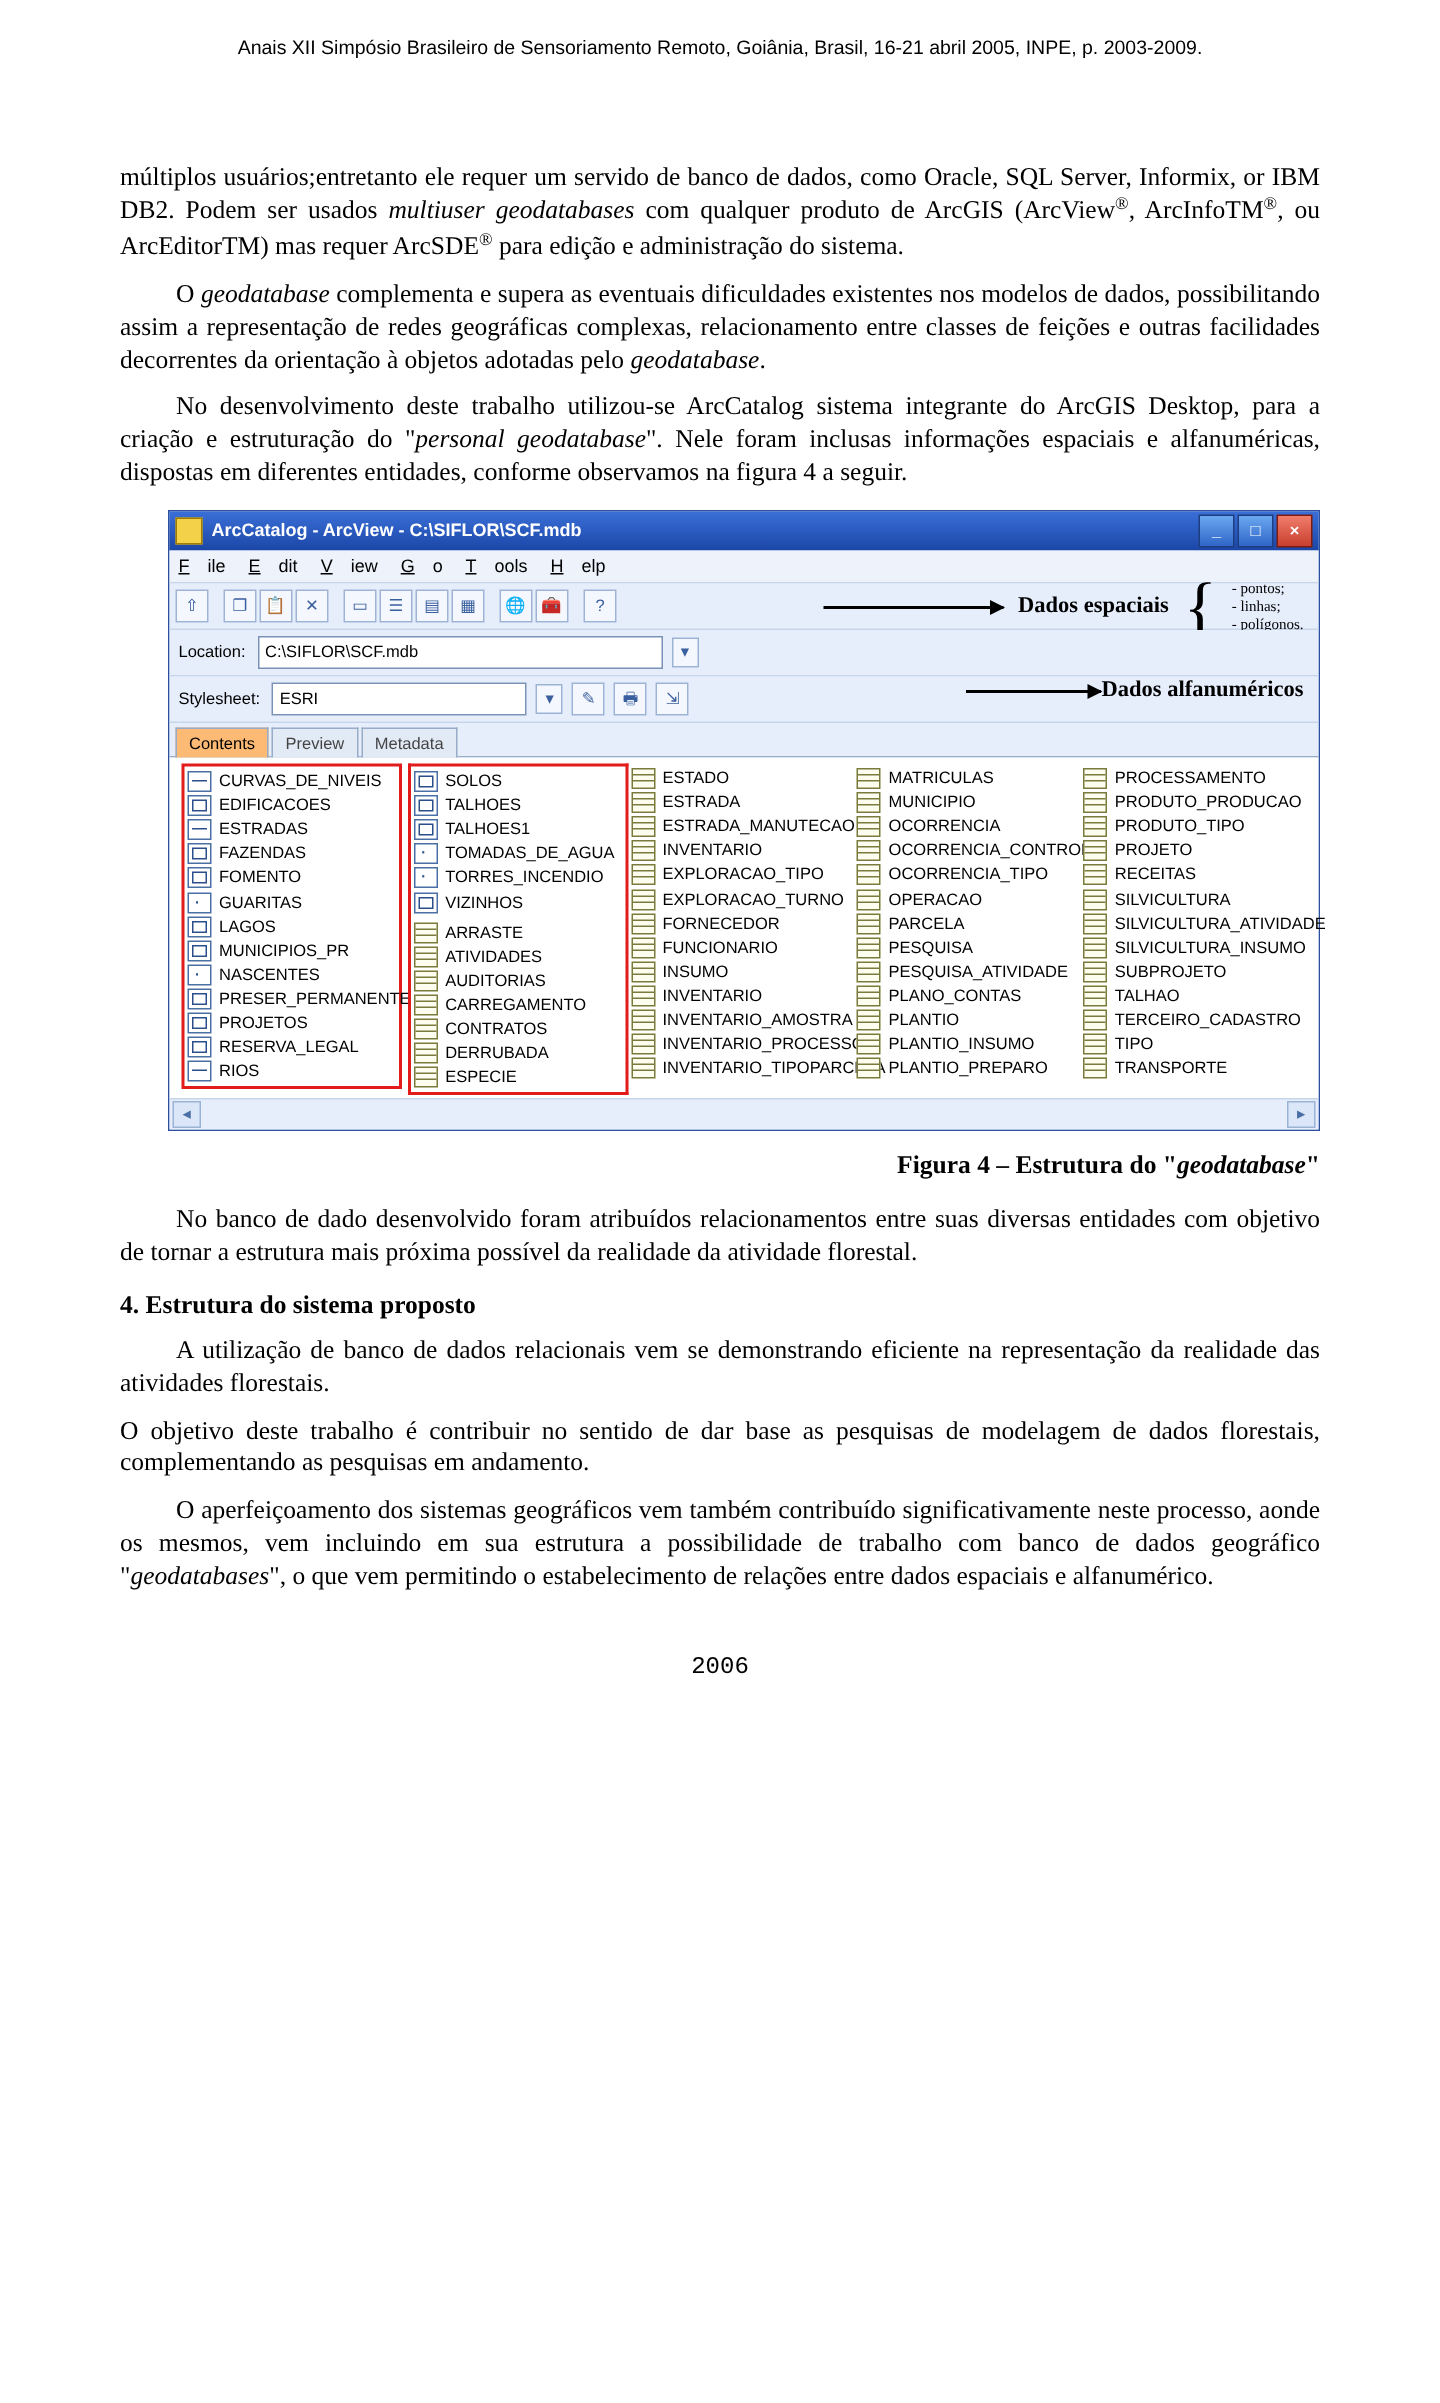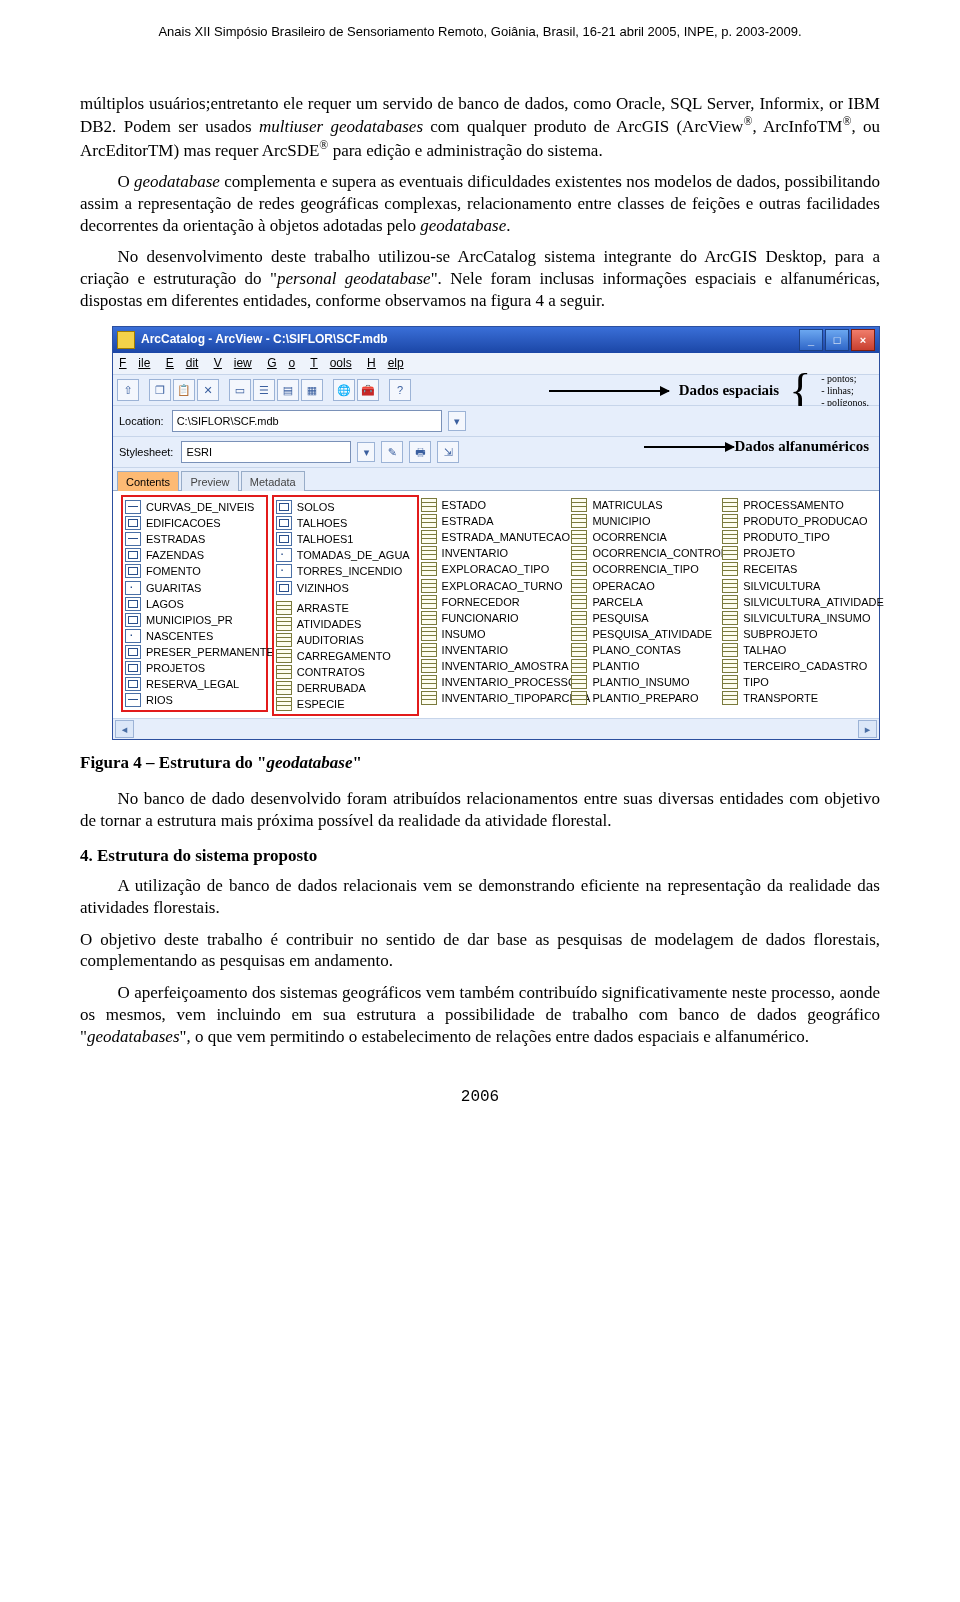--- a/index.html
+++ b/index.html
@@ -14,21 +14,21 @@
     width: 880px;
     margin: 0 auto;
     padding: 24px 40px 40px 40px;
     box-sizing: border-box;
   }
   .header-line {
     text-align: center;
     font-family: Arial, sans-serif;
     font-size: 13px;
     color: #000;
-    margin-bottom: 52px;
+    margin-bottom: 66px;
   }
   .para {
     text-align: justify;
     margin: 0 0 10px 0;
   }
   .para .indent { display:inline-block; width:2.2em; }
   .ital { font-style: italic; }
   .sup { vertical-align: super; font-size: 0.7em; }
   .figure-wrap {
     margin: 14px 0 6px 0;
@@ -65,21 +65,21 @@
     color:#fff; font-weight:bold; font-family: Arial;
     display:inline-flex; align-items:center; justify-content:center;
     font-size:11px;
   }
   .win-btn.close { background: linear-gradient(#f07d6b,#c83f2f); border-color:#7a1d10;}
   .menubar {
     background: #eef3fb;
     padding: 3px 6px;
     border-bottom: 1px solid #c7d5ea;
   }
-  .menubar span { margin-right: 12px; text-decoration: underline; }
+  .menubar span { margin-right: 12px; }
   .menubar .underline { text-decoration: underline; }
   .toolbar {
     background: #e6eefb;
     padding: 4px 4px;
     border-bottom: 1px solid #c7d5ea;
     display: flex;
     align-items: center;
     gap: 2px;
     position: relative;
   }
@@ -174,21 +174,21 @@
   .i-tbl::after{content:"";position:absolute;left:0;right:0;top:7px;height:1px;background:#7a7a3d;}
   .redbox-col { border:2px solid #e21b1b; padding:2px; margin:-2px 2px; }
   .redbox-partial { border:2px solid #e21b1b; border-top:none; padding:2px; margin:0 2px; }
   .scrollbar-h {
     background:#e6eefb; height:20px; border-top:1px solid #c7d5ea;
     display:flex; justify-content:space-between; align-items:center; padding:0 2px;
   }
   .sb-btn{ width:17px;height:16px;border:1px solid #9cb3d6;background:#dbe7f8;
     display:inline-flex;align-items:center;justify-content:center;color:#4a6fa5;font-size:11px;}
   .fig-caption {
-    text-align:left; font-weight:bold; margin:12px 0 14px 0;
+    text-align:right; font-weight:bold; margin:12px 0 14px 0;
   }
   .sec-head { font-weight:bold; margin: 14px 0 8px 0; }
   .footer-pn { text-align:center; margin-top:40px; font-size:16px;font-family:Liberation Mono, monospace; }
   .annot2 {
     position:absolute; right:10px; top:0;
     display:flex; align-items:center; 
   }
 </style>
 </head>
 <body>

